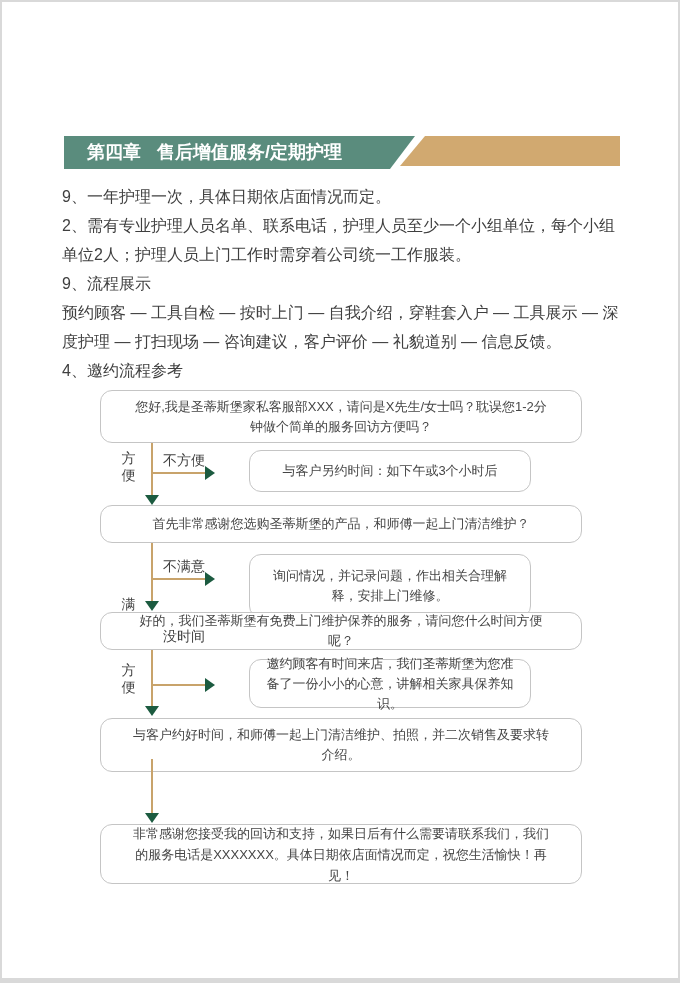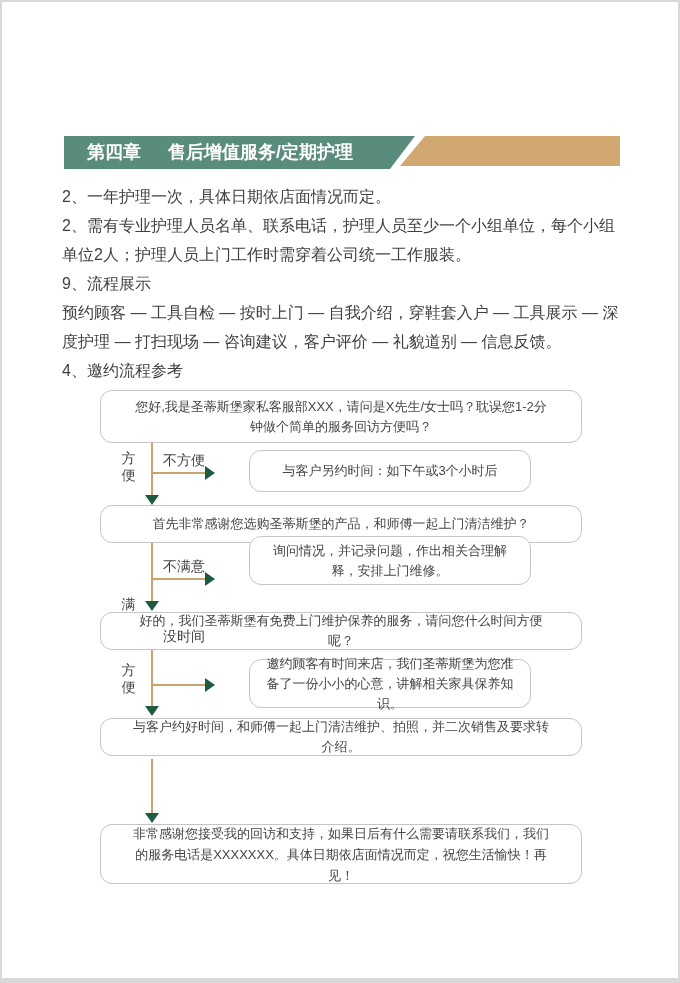--- a/index.html
+++ b/index.html
@@ -15,21 +15,21 @@
     box-sizing:border-box; overflow:hidden; color:var(--text);
   }
   
   .banner-teal{
     position:absolute; left:62px; top:134px; width:351px; height:33px;
     background:var(--teal); color:#ffffff; font-size:18px; font-weight:bold;
     line-height:33px; padding-left:23px; box-sizing:border-box;
     clip-path:polygon(0 0,100% 0,calc(100% - 25px) 100%,0 100%);
     white-space:nowrap;
   }
-  .banner-teal .chap{margin-right:27px;}
+  .banner-teal .chap{margin-right:16px;}
   .banner-tan{
     position:absolute; left:398px; top:134px; width:220px; height:30px;
     background:var(--tan);
     clip-path:polygon(25px 0,100% 0,100% 100%,0 100%);
   }
   
   .intro{
     position:absolute; left:60px; top:180px; width:562px;
     font-size:16px; line-height:29px; color:var(--text);
   }
@@ -67,21 +67,21 @@
 <body>
 
 <div class="page">
 
   <div class="banner-teal">
     <span class="chap">第四章</span><span>售后增值服务/定期护理</span>
   </div>
   <div class="banner-tan"></div>
 
   <div class="intro">
-    <p>2、一年护理一次，具体日期依店面情况而定。</p>
+    <p>9、一年护理一次，具体日期依店面情况而定。</p>
     <p>2、需有专业护理人员名单、联系电话，护理人员至少一个小组单位，每个小组单位2人；护理人员上门工作时需穿着公司统一工作服装。</p>
     <p>9、流程展示</p>
     <p>预约顾客 — 工具自检 — 按时上门 — 自我介绍，穿鞋套入户 — 工具展示 — 深度护理 — 打扫现场 — 咨询建议，客户评价 — 礼貌道别 — 信息反馈。</p>
     <p>4、邀约流程参考</p>
   </div>
 
   <div class="fbox main-box" style="top:388px;height:53px;">您好,我是圣蒂斯堡家私客服部XXX，请问是X先生/女士吗？耽误您1-2分钟做个简单的服务回访方便吗？</div>
 
   <div class="vline" style="top:441px;height:52px;"></div>
   <div class="arrow-down" style="top:493px;"></div>
@@ -92,32 +92,32 @@
   <div class="fbox side-box" style="top:448px;height:42px;">与客户另约时间：如下午或3个小时后</div>
 
   <div class="fbox main-box" style="top:503px;height:38px;">首先非常感谢您选购圣蒂斯堡的产品，和师傅一起上门清洁维护？</div>
 
   <div class="vline" style="top:541px;height:58px;"></div>
   <div class="arrow-down" style="top:599px;"></div>
   <div class="vlabel" style="top:554px;margin-top:40px;">满意</div>
   <div class="hline" style="top:576px;"></div>
   <div class="arrow-right" style="top:570px;"></div>
   <div class="hlabel" style="top:556px;">不满意</div>
-  <div class="fbox side-box" style="top:534px;height:49px;text-align:center;">询问情况，并记录问题，作出相关合理解释，安排上门维修。</div>
+  <div class="fbox side-box" style="top:552px;height:64px;text-align:center;">询问情况，并记录问题，作出相关合理解释，安排上门维修。</div>
 
   <div class="fbox main-box" style="top:610px;height:38px;">好的，我们圣蒂斯堡有免费上门维护保养的服务，请问您什么时间方便呢？</div>
 
   <div class="vline" style="top:648px;height:56px;"></div>
   <div class="arrow-down" style="top:704px;"></div>
   <div class="vlabel" style="top:660px;">方便</div>
   <div class="hline" style="top:682px;"></div>
   <div class="arrow-right" style="top:676px;"></div>
   <div class="hlabel" style="top:626px;">没时间</div>
   <div class="fbox side-box" style="top:657px;height:49px;">邀约顾客有时间来店，我们圣蒂斯堡为您准备了一份小小的心意，讲解相关家具保养知识。</div>
 
-  <div class="fbox main-box" style="top:716px;height:38px;">与客户约好时间，和师傅一起上门清洁维护、拍照，并二次销售及要求转介绍。</div>
+  <div class="fbox main-box" style="top:716px;height:54px;">与客户约好时间，和师傅一起上门清洁维护、拍照，并二次销售及要求转介绍。</div>
 
   <div class="vline" style="top:757px;height:54px;"></div>
   <div class="arrow-down" style="top:811px;"></div>
 
   <div class="fbox main-box" style="top:822px;height:60px;line-height:21px;">非常感谢您接受我的回访和支持，如果日后有什么需要请联系我们，我们的服务电话是XXXXXXX。具体日期依店面情况而定，祝您生活愉快！再见！</div>
 
 </div>
 
 </body></html>

